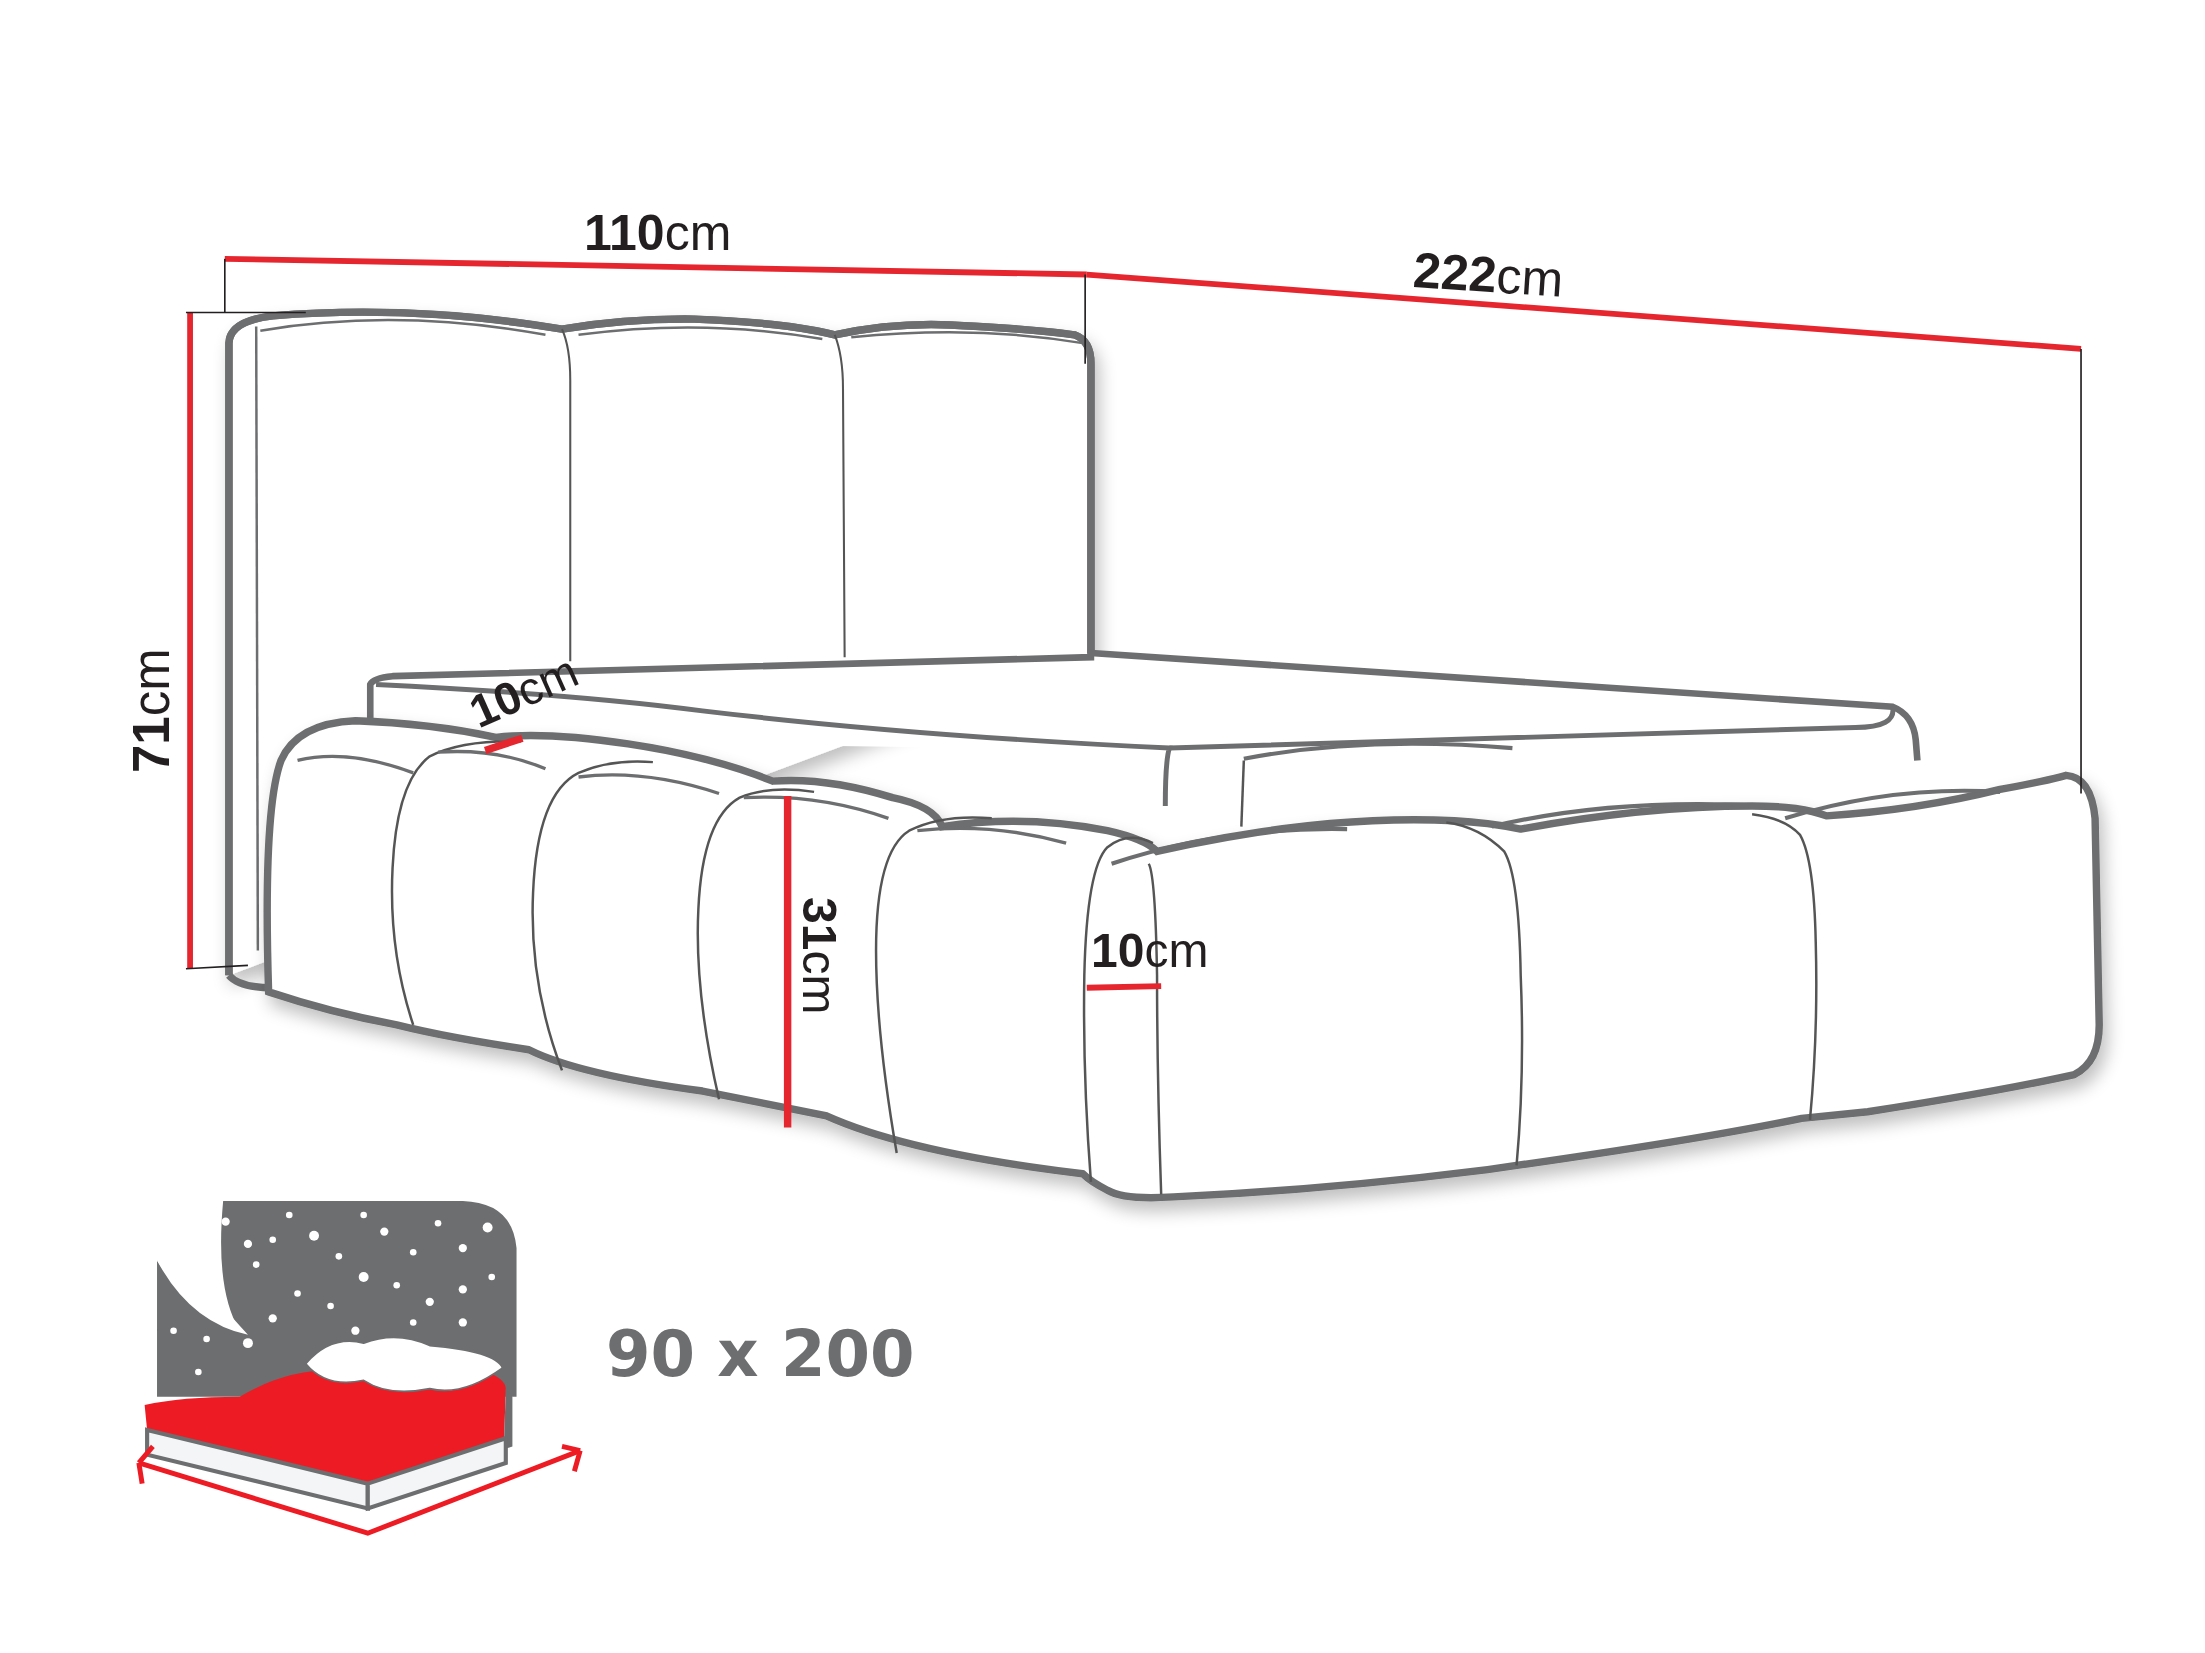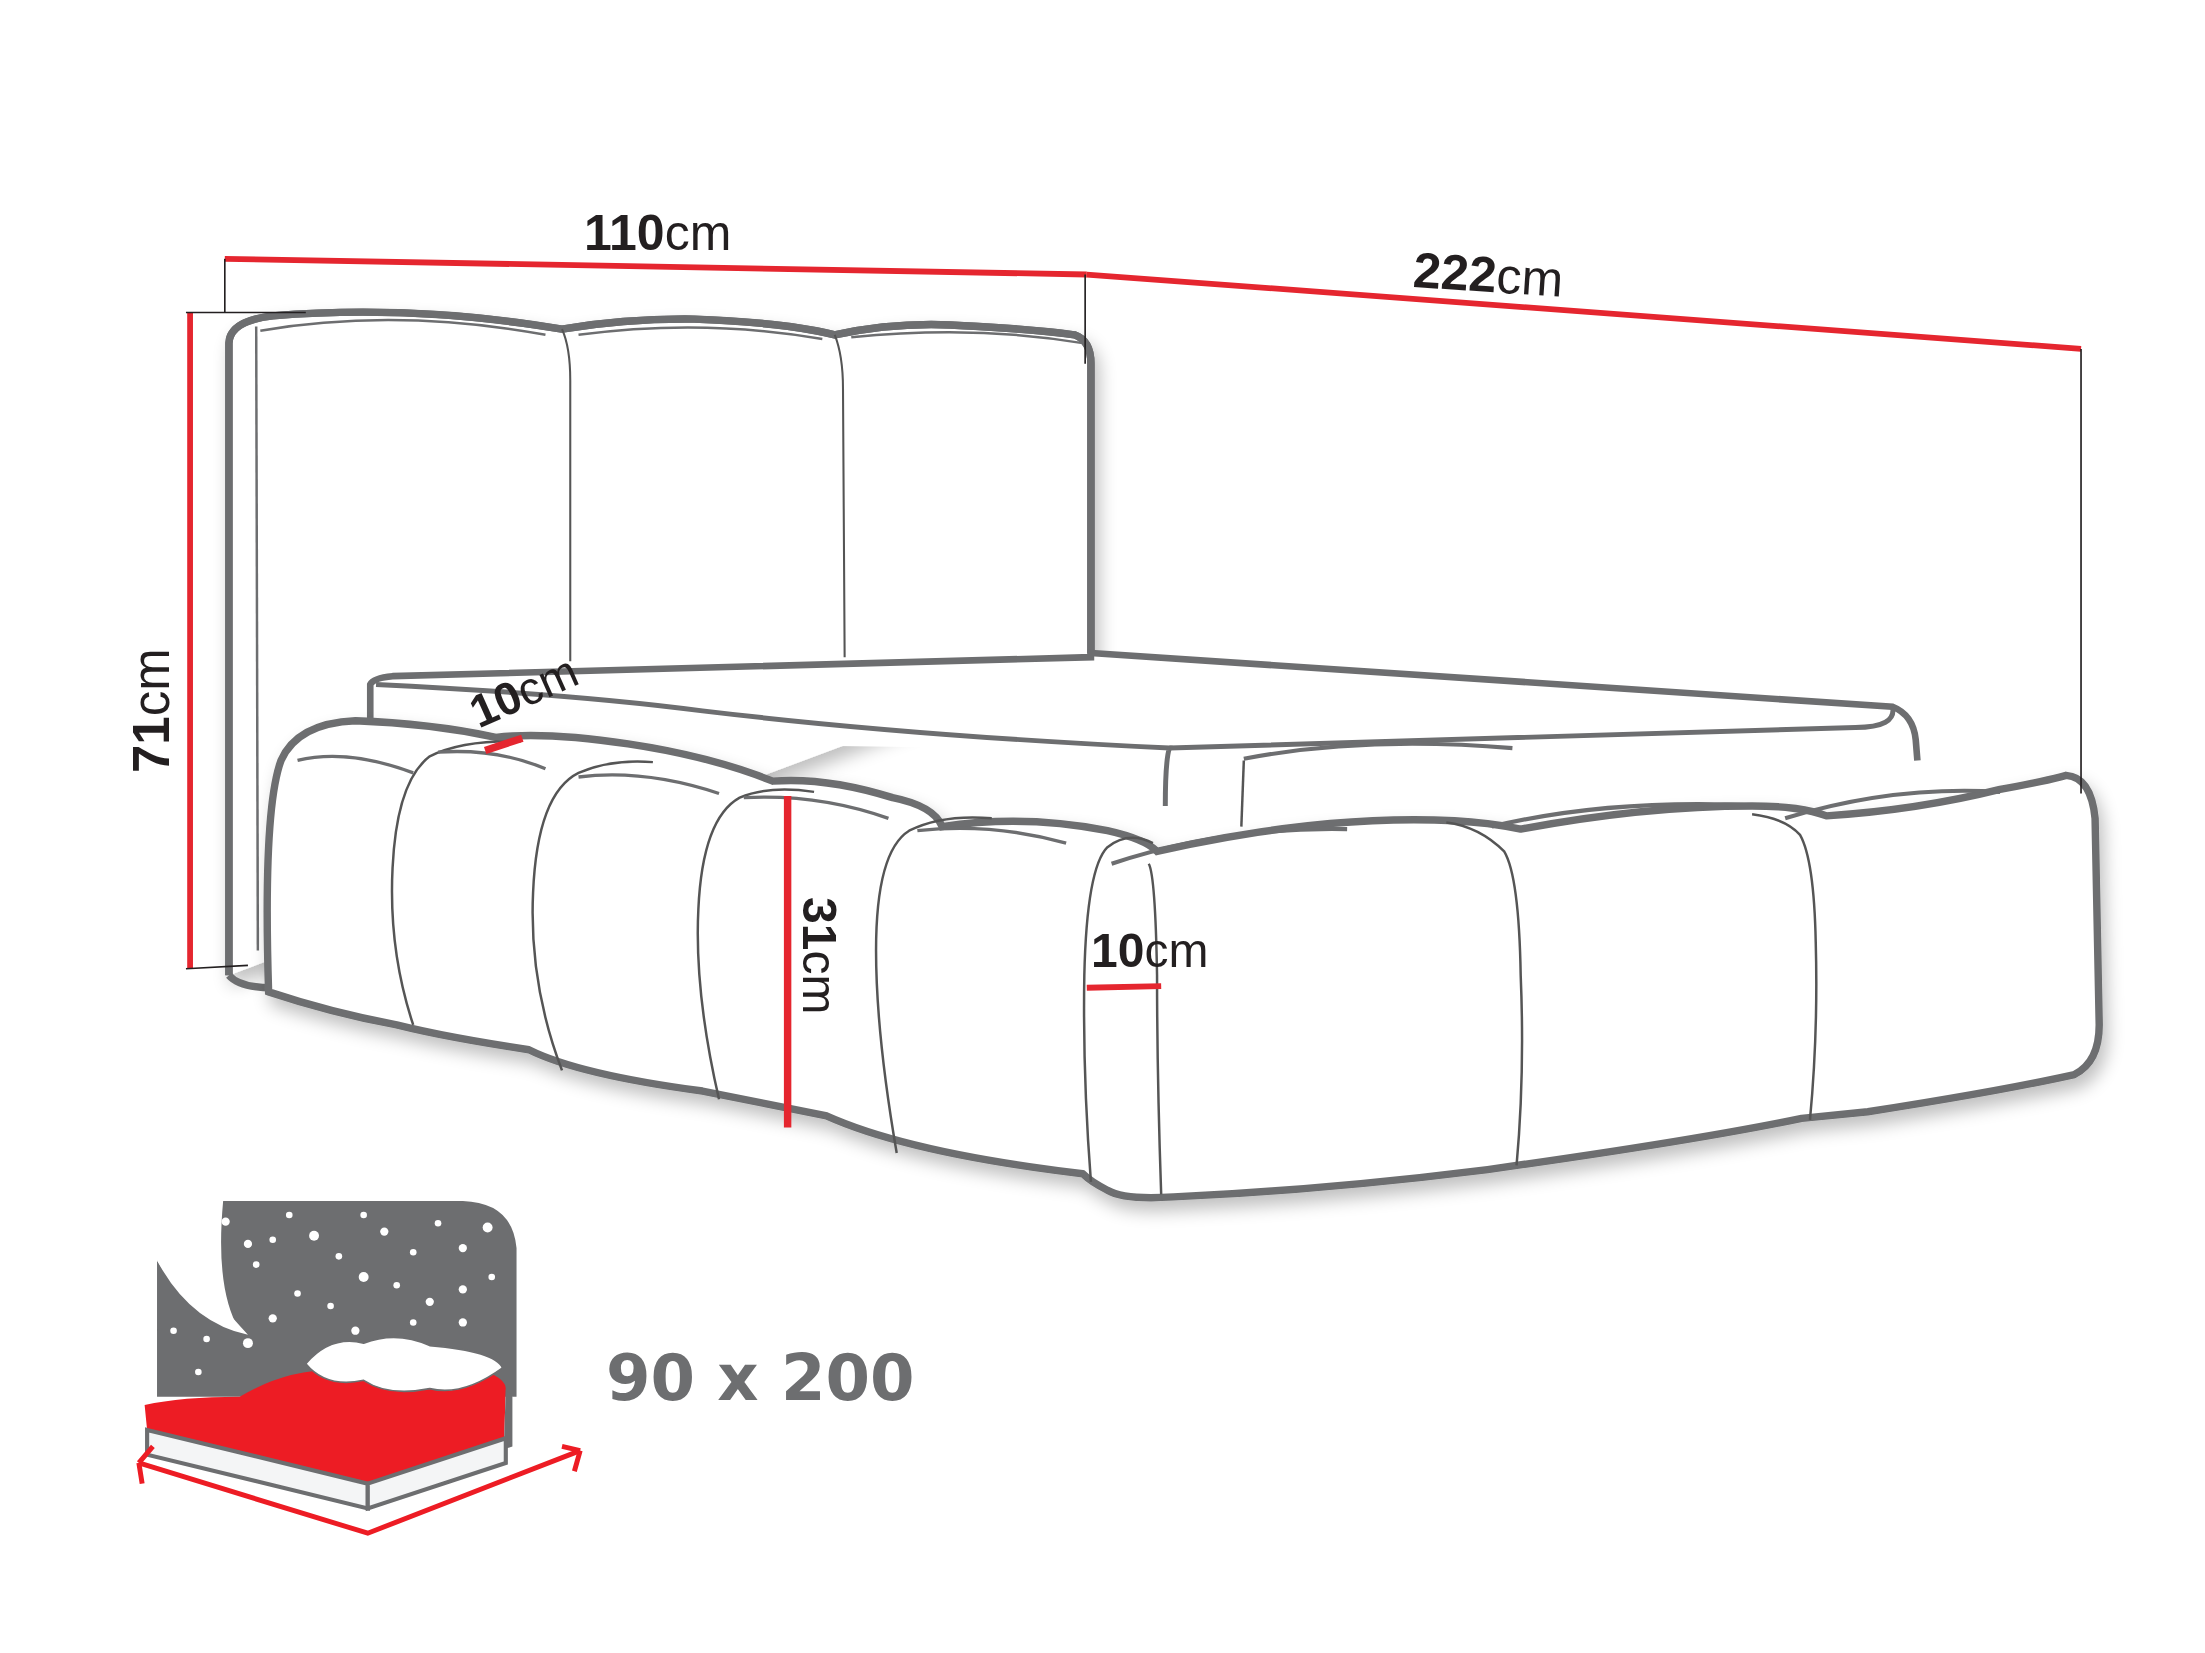--- a/index.html
+++ b/index.html
@@ -3,21 +3,21 @@
 <meta charset="utf-8">
 <style>
   html, body { margin: 0; padding: 0; background: #ffffff; }
   body { width: 2205px; height: 1654px; position: relative; overflow: hidden;
          font-family: "Liberation Sans", "DejaVu Sans", sans-serif; }
   #stage { position: absolute; left: 0; top: 0; width: 2205px; height: 1654px; border-radius: 11px; }
   .dim-text { position: absolute; color: #231f20; white-space: nowrap; line-height: 1; }
   .dim-text .num { font-weight: 700; }
   .dim-text .unit { font-weight: 400; }
   .size-label { position: absolute; color: #6d6e70; font-weight: 700; font-size: 64px;
-                white-space: nowrap; line-height: 1; font-family: "DejaVu Sans", sans-serif; margin-top: 24px; }
+                white-space: nowrap; line-height: 1; font-family: "DejaVu Sans", sans-serif; }
 </style>
 </head>
 <body>
 
 <div id="stage">
 
   <svg width="2205" height="1654" viewBox="0 0 2668 2001" xmlns="http://www.w3.org/2000/svg" style="position:absolute;left:0;top:0">
     <defs>
       <filter id="shadow" x="-10%" y="-10%" width="130%" height="130%">
         <feGaussianBlur in="SourceAlpha" stdDeviation="10"></feGaussianBlur>

